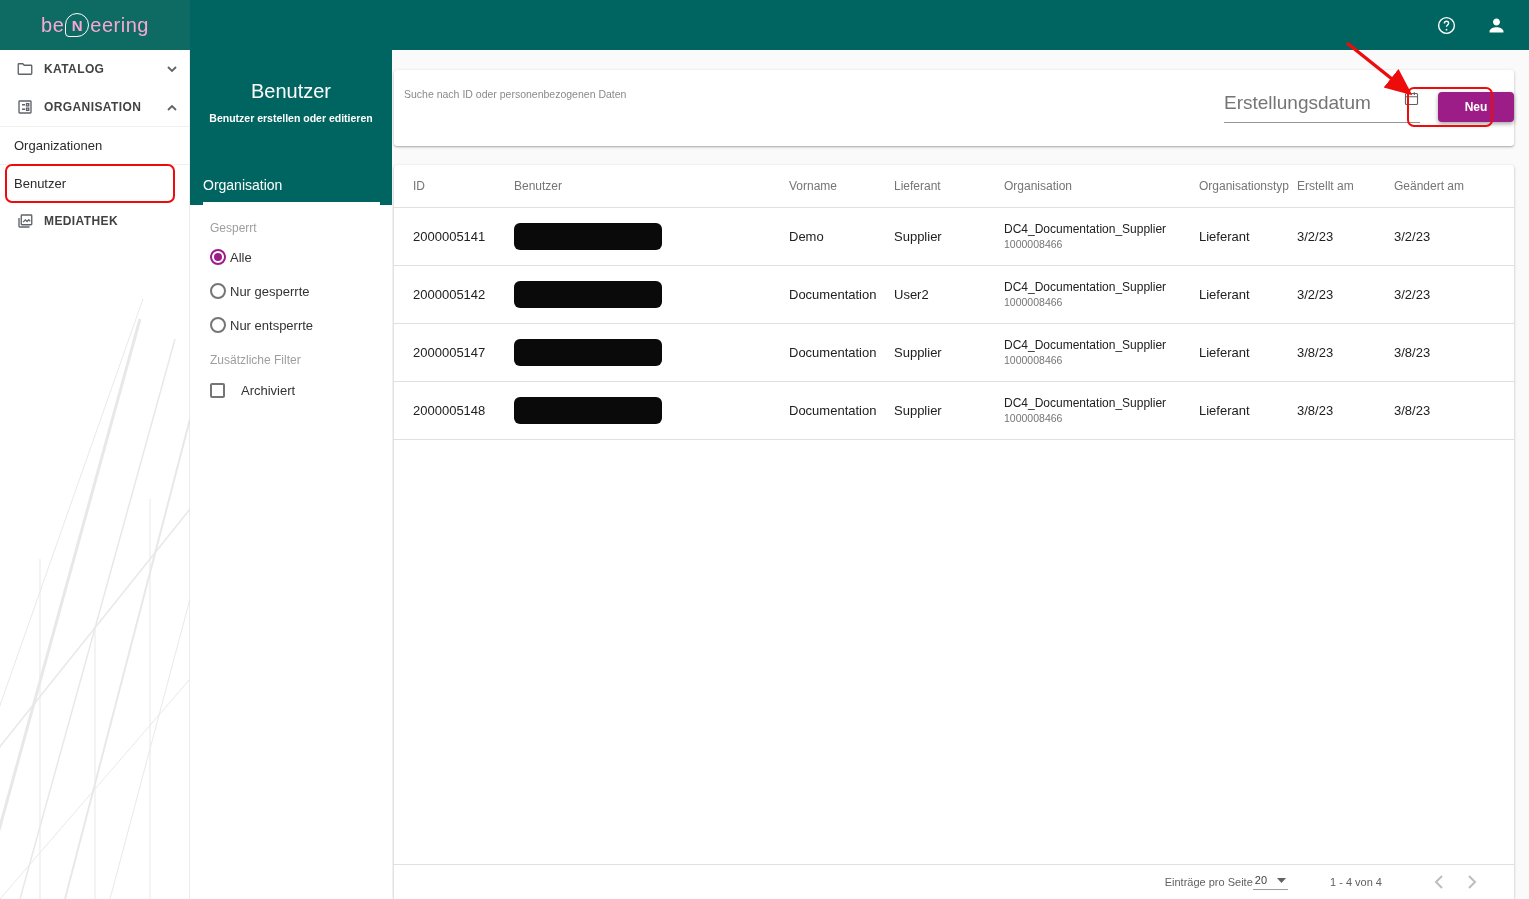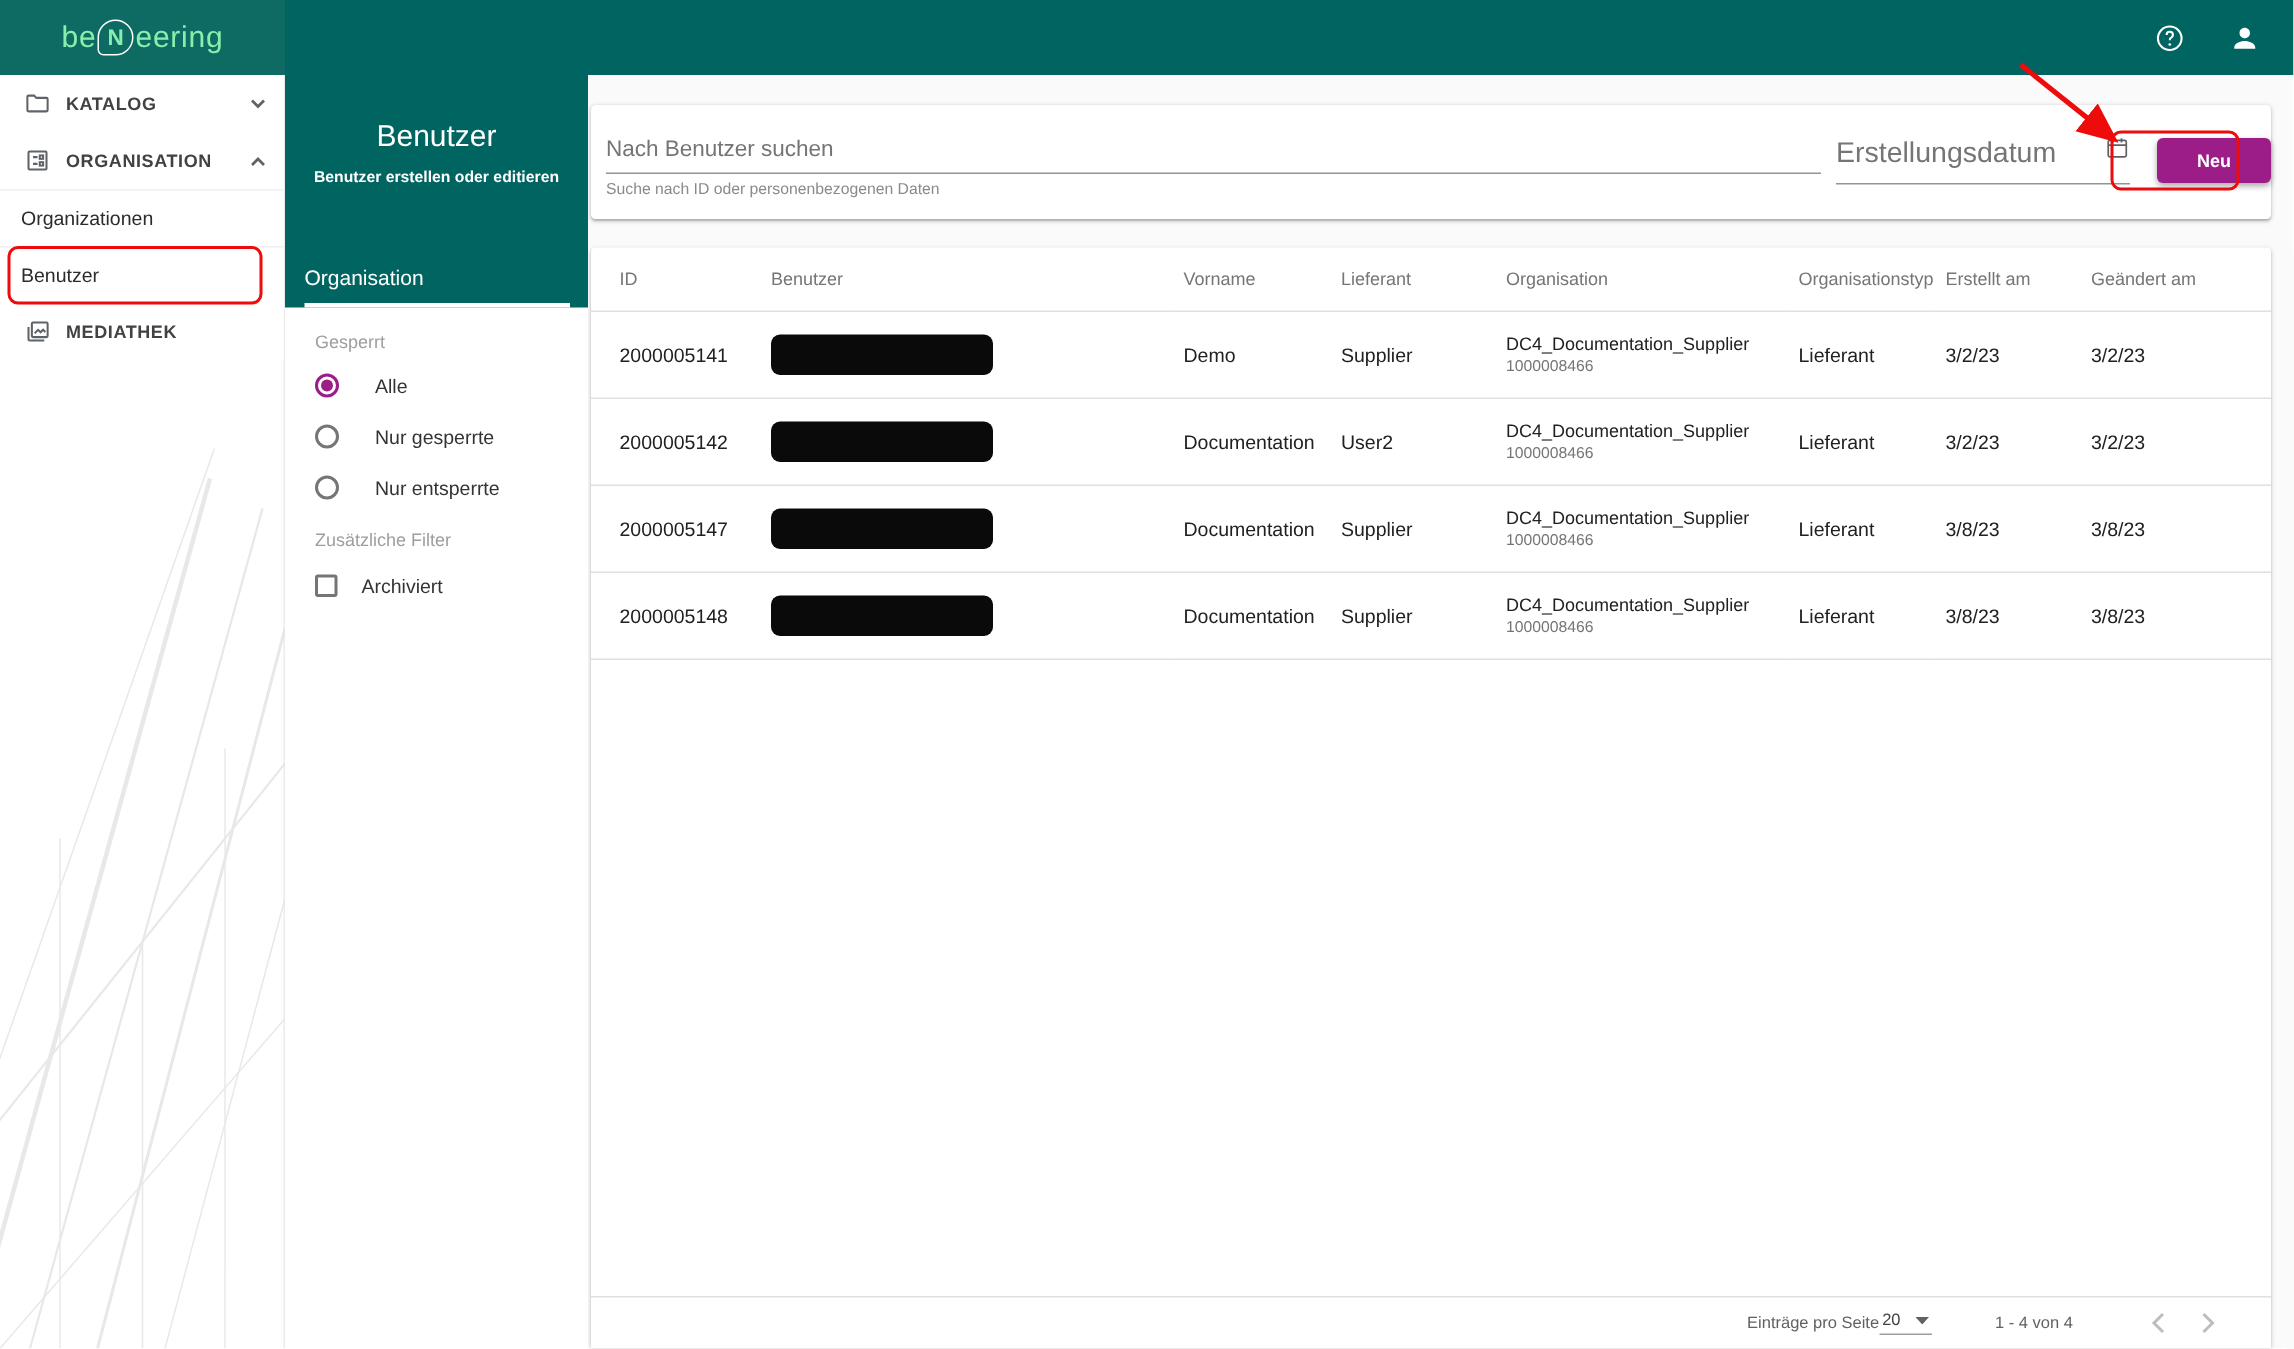--- a/index.html
+++ b/index.html
@@ -13,42 +13,42 @@
   }
   *{box-sizing:border-box;margin:0;padding:0;}
   html,body{width:1529px;height:899px;}
   body{
     position:relative;overflow:hidden;background:#fff;
     font-family:"Liberation Sans",sans-serif;color:var(--txt);
   }
   
   .topbar{position:absolute;top:0;left:0;right:0;height:50px;background:var(--teal);display:flex;align-items:stretch;z-index:5;}
   .logo-area{width:190px;background:var(--teal-light);display:flex;align-items:center;justify-content:center;}
-  .logo{color:#86efac;font-size:20px;letter-spacing:.5px;display:flex;align-items:center;}
+  .logo{color:#f9a8d4;font-size:20px;letter-spacing:.5px;display:flex;align-items:center;}
   .logo .n-circle{display:inline-flex;align-items:center;justify-content:center;width:24px;height:24px;border:1.6px solid #fff;border-radius:50% 50% 50% 4px;margin:0 1px;font-size:15px;font-weight:700;}
   .topbar-right{margin-left:auto;display:flex;align-items:center;gap:16px;padding-right:16px;}
   .tb-icon{width:34px;height:34px;display:flex;align-items:center;justify-content:center;border-radius:50%;cursor:pointer;}
   
   .sidebar{position:absolute;top:50px;left:0;width:190px;bottom:0;background:#fff;border-right:1px solid #ececec;z-index:3;}
   .sidebar-deco{position:absolute;left:0;bottom:0;width:190px;height:600px;pointer-events:none;opacity:.8;}
   .nav{position:relative;z-index:1;}
   .nav-item{display:flex;align-items:center;height:38px;padding:0 12px 0 16px;font-size:12px;font-weight:700;letter-spacing:.4px;color:#424242;cursor:pointer;background:#fff;}
   .nav-item .mi{width:18px;height:18px;margin-right:10px;flex:none;}
   .nav-item .chev{margin-left:auto;}
   .sub-item{display:flex;align-items:center;height:38px;padding:0 14px;font-size:13px;color:#2b2b2b;cursor:pointer;border-top:1px solid #f0f0f0;background:#fff;}
   .sub-item:last-of-type{border-bottom:1px solid #f0f0f0;}
   
   .filter-panel{position:absolute;top:50px;left:190px;width:202px;bottom:0;background:#fff;z-index:3;}
   .panel-header{height:155px;background:var(--teal);position:relative;text-align:center;color:#fff;}
   .panel-title{padding-top:30px;font-size:20px;font-weight:500;}
   .panel-subtitle{margin-top:9px;font-size:10.5px;font-weight:700;}
   .panel-tab{position:absolute;bottom:0;left:13px;width:177px;text-align:left;font-size:14px;color:#fff;padding-bottom:9px;border-bottom:3px solid #fff;cursor:pointer;}
   .panel-body{padding:16px 0 0 20px;}
   .filter-label{font-size:12px;color:#9e9e9e;margin-bottom:14px;}
-  .radio-row{display:flex;align-items:center;gap:24px;margin-bottom:18px;cursor:pointer;}
+  .radio-row{display:flex;align-items:center;gap:4px;margin-bottom:18px;cursor:pointer;}
   .radio{width:16px;height:16px;border-radius:50%;border:2px solid #757575;position:relative;flex:none;}
   .radio.sel{border-color:var(--accent);}
   .radio.sel::after{content:"";position:absolute;inset:2px;border-radius:50%;background:var(--accent);}
   .radio-label{font-size:13px;color:#333;}
   .check-row{display:flex;align-items:center;gap:16px;margin-top:16px;cursor:pointer;}
   .checkbox{width:15px;height:15px;border:2px solid #757575;border-radius:2px;flex:none;}
   
   .main{position:absolute;top:50px;left:392px;right:0;bottom:0;background:#fafafa;}
   .card{background:#fff;border-radius:3px;box-shadow:0 1px 3px rgba(0,0,0,.25),0 1px 1px rgba(0,0,0,.12);}
   .search-card{position:absolute;left:2px;right:15px;top:20px;height:76px;display:flex;align-items:flex-start;padding:14px 0 0 10px;}
@@ -200,21 +200,20 @@
       <span class="checkbox"></span>
       <span class="radio-label">Archiviert</span>
     </div>
   </div>
 </section>
 
 <main class="main">
 
   <div class="card search-card">
     <div class="search-field">
-      <input type="text" placeholder="Nach Benutzer suchen" style="">
       <div class="search-hint">Suche nach ID oder personenbezogenen Daten</div>
     </div>
     <div class="date-field">
       <input type="text" placeholder="Erstellungsdatum" style="">
       <span class="cal-btn">
         <svg width="17" height="17" viewBox="0 0 24 24" fill="none" stroke="#616161" stroke-width="1.6">
             <rect x="3.5" y="5" width="17" height="15.5" rx="1.5"></rect>
             <path d="M3.5 9.5h17M8 3v4M16 3v4"></path>
           </svg>
       </span>

